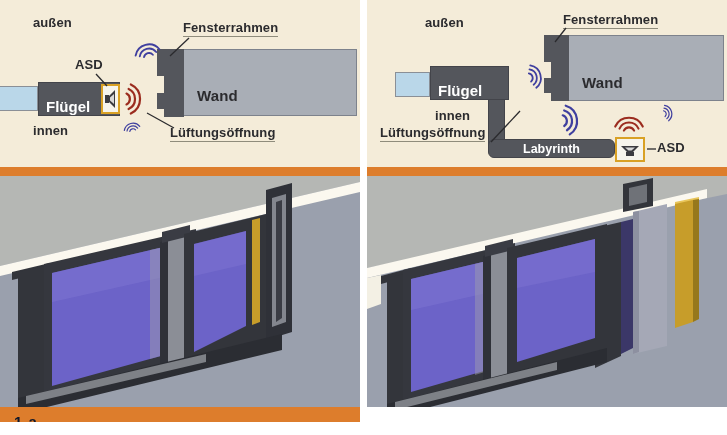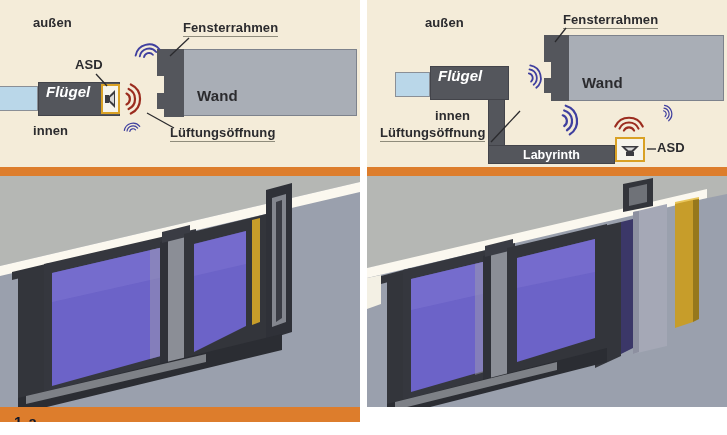--- a/index.html
+++ b/index.html
@@ -22,21 +22,21 @@
     position:absolute;font-weight:bold;font-size:13px;line-height:14px;
     color:var(--c-text,#2b2b2e);white-space:nowrap;letter-spacing:.1px;
   }
   .lbl.underlined{border-bottom:1px solid #8f8c7c;padding-bottom:1px;}
   .block{position:absolute;box-sizing:border-box;}
   .wall{background:var(--c-wall-gray,#a9aeb6);border:1px solid #7d828c;}
   .frame{background:var(--c-dark-gray,#54565c);}
   .notch{background:var(--c-cream,#f4ecd9);}
   .glass{background:var(--c-glass-blue,#bad7e9);border:1px solid #8a8f96;}
   .sash{background:var(--c-dark-gray,#54565c);border:1px solid #43444a;color:#ffffff;
-        font-weight:bold;font-size:15px;display:flex;align-items:flex-start;font-style:italic;}
+        font-weight:bold;font-size:15px;display:flex;align-items:flex-end;}
   .sash span{padding-left:7px;}
   .duct{background:var(--c-dark-gray,#54565c);border:1px solid #43444a;}
   .labyrinth-bar{background:var(--c-dark-gray,#54565c);border:1px solid #43444a;color:#fff;
         font-weight:bold;font-size:12.5px;display:flex;align-items:center;justify-content:center;}
   .asd-box{
     background:#f6f4ec;border:2px solid var(--c-gold,#d9a125);
     display:flex;align-items:center;justify-content:center;
   }
   .overlay{position:absolute;inset:0;width:360px;height:167px;pointer-events:none;}
   .ptr{stroke:var(--c-text,#2b2b2e);stroke-width:1.3;}
@@ -163,21 +163,21 @@
       <div class="block frame" style="left:177px;top:35px;width:25px;height:66px;"></div>
       <div class="block notch" style="left:177px;top:62px;width:7px;height:16px;"></div>
       <div class="block notch" style="left:177px;top:93px;width:7px;height:8px;"></div>
 
       <div class="block glass" style="left:28px;top:72px;width:35px;height:25px;"></div>
       <div class="block sash" style="left:63px;top:66px;width:79px;height:34px;">
         <span>Flügel</span>
       </div>
 
       <div class="block duct" style="left:121px;top:99px;width:17px;height:47px;"></div>
-      <div class="block labyrinth-bar" style="left:121px;top:145px;width:127px;height:19px;">
+      <div class="block labyrinth-bar" style="left:121px;top:139px;width:127px;height:19px;border-radius:6px;">
         <span>Labyrinth</span>
       </div>
       <div class="block asd-box" style="left:248px;top:137px;width:30px;height:25px;">
         <svg width="24" height="16" viewBox="0 0 24 16">
           <rect x="8" y="10" width="8" height="4" fill="#3b3b40"></rect>
           <polygon points="9,10 15,10 21,4 3,4" fill="#3b3b40"></polygon>
           <polygon points="10.5,8.5 13.5,8.5 17,5.5 7,5.5" fill="#d8d8d8"></polygon>
         </svg>
       </div>
 

